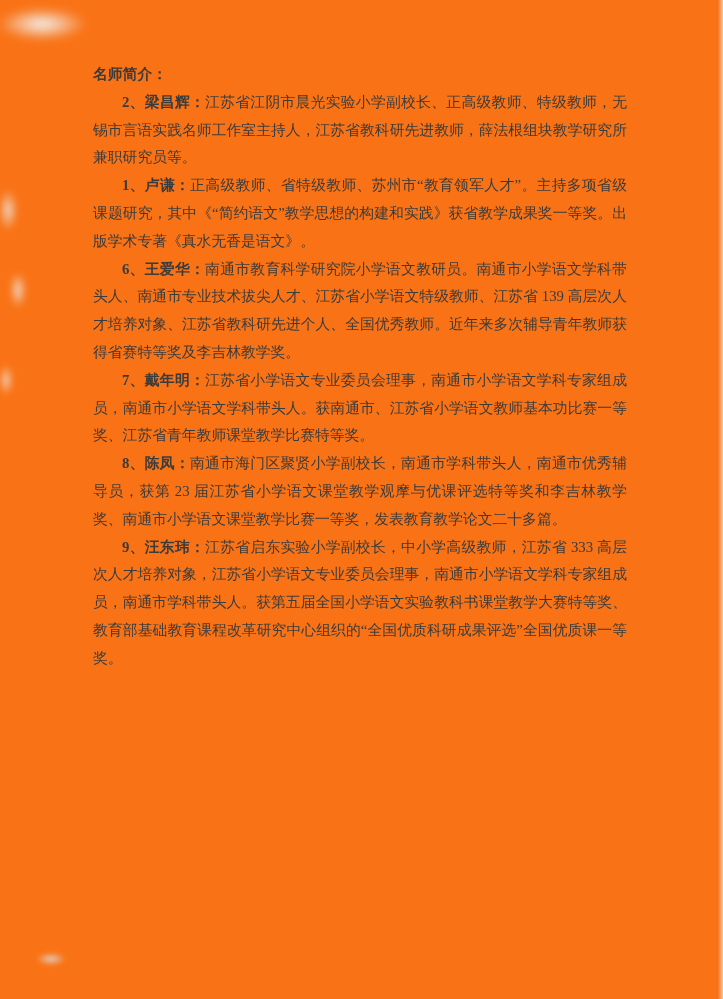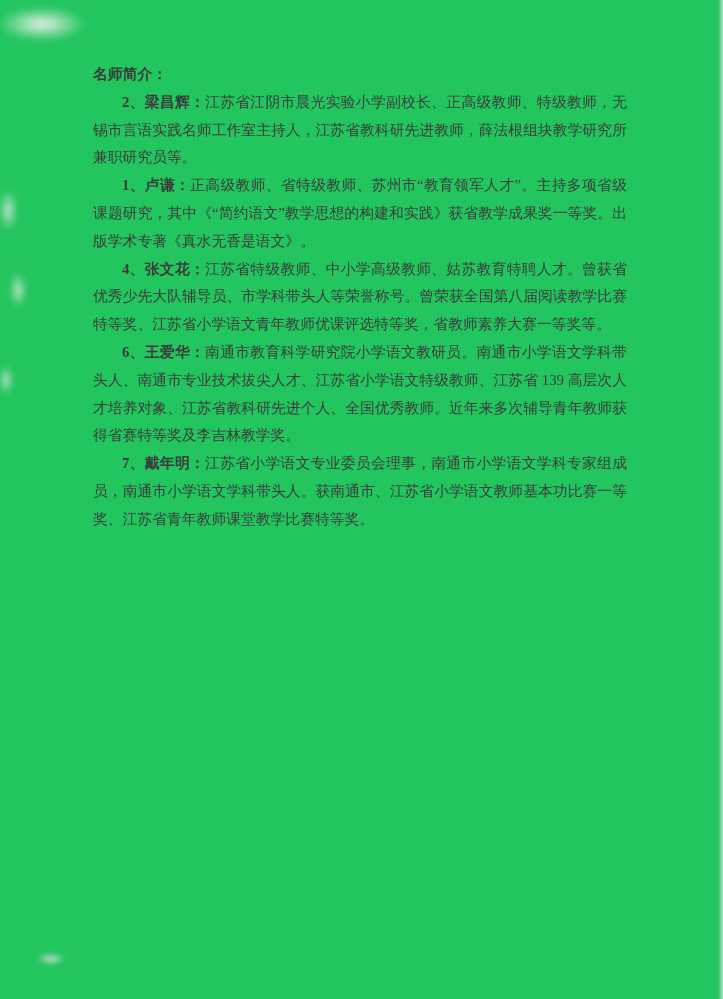--- a/index.html
+++ b/index.html
@@ -4,21 +4,21 @@
 <style>
   html, body {
     margin: 0;
     padding: 0;
     background: #ffffff;
   }
   .page {
     position: relative;
     width: 723px;
     height: 999px;
-    background: #22c55e;
+    background: #f97316;
     overflow: hidden;
     font-family: "Liberation Serif", "DejaVu Serif", serif;
   }
   .doc {
     position: absolute;
     left: 93px;
     top: 61px;
     width: 534px;
     color: #3b3b3b;
     font-size: 14.8px;
@@ -93,23 +93,24 @@
   <div class="smudge edge-right"></div>
 
   <div class="doc">
     <p class="heading">名师简介：</p>
 
 
     <p class="entry"><span class="name">2、梁昌辉：</span><span>江苏省江阴市晨光实验小学副校长、正高级教师、特级教师，无锡市言语实践名师工作室主持人，江苏省教科研先进教师，薛法根组块教学研究所兼职研究员等。</span></p>
 
     <p class="entry"><span class="name">1、卢谦：</span><span>正高级教师、省特级教师、苏州市“教育领军人才”。主持多项省级课题研究，其中《“简约语文”教学思想的构建和实践》获省教学成果奖一等奖。出版学术专著《真水无香是语文》。</span></p>
 
-    <p class="entry"><span class="name">4、张文花：</span><span>江苏省特级教师、中小学高级教师、姑苏教育特聘人才。曾获省优秀少先大队辅导员、市学科带头人等荣誉称号。曾荣获全国第八届阅读教学比赛特等奖、江苏省小学语文青年教师优课评选特等奖，省教师素养大赛一等奖等。</span></p>
 
 
     <p class="entry"><span class="name">6、王爱华：</span><span>南通市教育科学研究院小学语文教研员。南通市小学语文学科带头人、南通市专业技术拔尖人才、江苏省小学语文特级教师、江苏省 139 高层次人才培养对象、江苏省教科研先进个人、全国优秀教师。近年来多次辅导青年教师获得省赛特等奖及李吉林教学奖。</span></p>
 
     <p class="entry"><span class="name">7、戴年明：</span><span>江苏省小学语文专业委员会理事，南通市小学语文学科专家组成员，南通市小学语文学科带头人。获南通市、江苏省小学语文教师基本功比赛一等奖、江苏省青年教师课堂教学比赛特等奖。</span></p>
 
+    <p class="entry"><span class="name">8、陈凤：</span><span>南通市海门区聚贤小学副校长，南通市学科带头人，南通市优秀辅导员，获第 23 届江苏省小学语文课堂教学观摩与优课评选特等奖和李吉林教学奖、南通市小学语文课堂教学比赛一等奖，发表教育教学论文二十多篇。</span></p>
 
+    <p class="entry"><span class="name">9、汪东玮：</span><span>江苏省启东实验小学副校长，中小学高级教师，江苏省 333 高层次人才培养对象，江苏省小学语文专业委员会理事，南通市小学语文学科专家组成员，南通市学科带头人。获第五届全国小学语文实验教科书课堂教学大赛特等奖、教育部基础教育课程改革研究中心组织的“全国优质科研成果评选”全国优质课一等奖。</span></p>
   </div>
 
 </div>
 
 </body></html>

